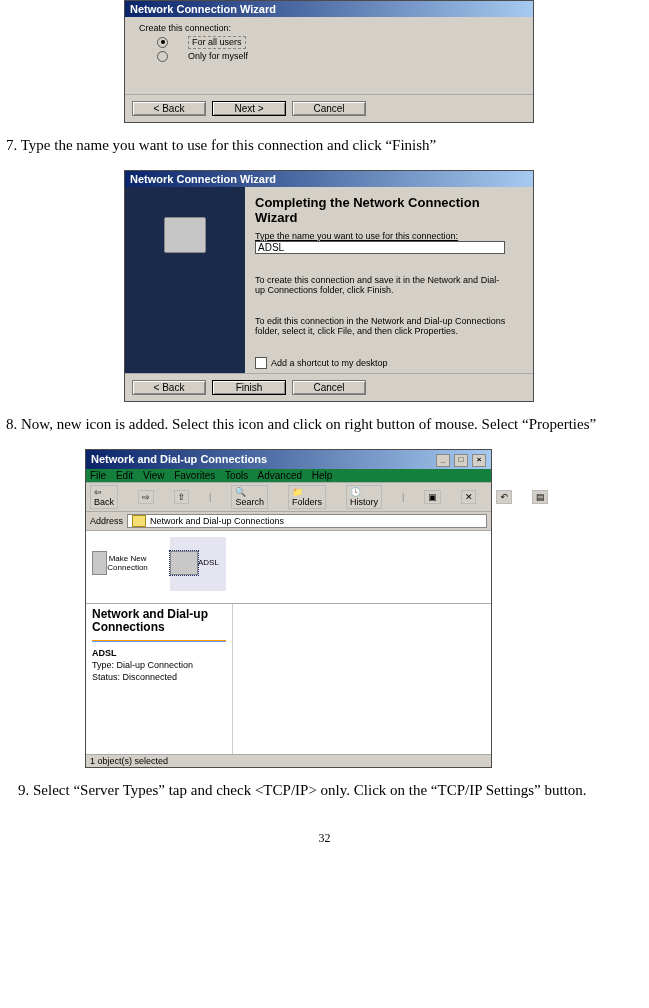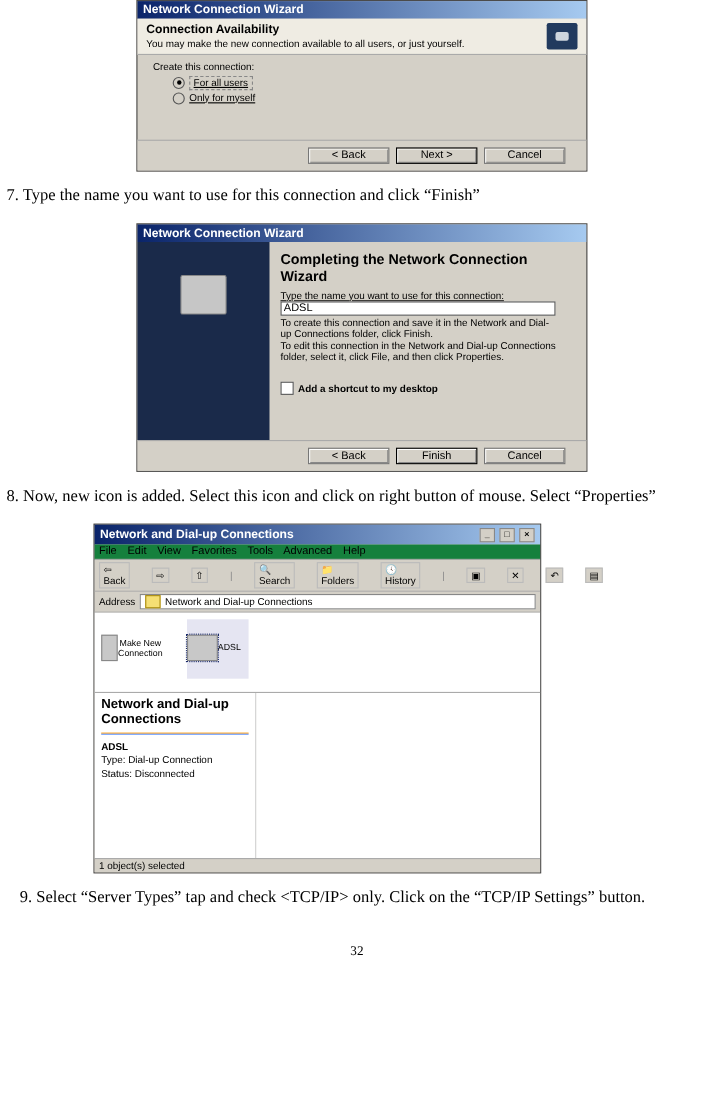--- a/index.html
+++ b/index.html
@@ -44,59 +44,59 @@
     padding:1px 6px;
     border:1px solid #777;
     background:#d4d0c7;
     box-shadow:1px 1px 0 #fff inset,-1px -1px 0 #888 inset;
     font-family:Tahoma,Arial,sans-serif;
     font-size:10px;
     text-align:center;
     margin:0 3px;
   }
   .bottom-bar{
-    display:flex;justify-content:flex-end;align-items:center;
-    padding:6px 16px;border-top:1px solid #aaa;background:#d4d0c7;
+    display:flex;align-items:center;
+    padding:6px 4px;border-top:1px solid #aaa;background:#d4d0c7;
   }
   
   .dlg1 { width:408px; margin-left:118px; }
   .dlg1 .hdr {
     background:#efece3;
     padding:4px 8px;
     display:flex;justify-content:space-between;align-items:center;
     border-bottom:1px solid #aaa;
   }
   .dlg1 .hdr .ht{font-weight:bold;font-size:11px;}
   .dlg1 .hdr .sub{font-size:9px;margin-top:2px;}
   .dlg1 .icon1{
     width:28px;height:24px;background:#223a5e;border-radius:2px;position:relative;display:flex;align-items:center;justify-content:center;
   }
   .dlg1 .icon1::after{content:"";width:12px;height:8px;background:#cfd6de;border-radius:2px;}
   .dlg1 .body{padding:6px 14px 30px 14px;font-size:9px;line-height:1.2;}
-  .dlg1 .opt{margin:2px 0 2px 18px;display:flex;align-items:center;gap:4px;text-decoration:underline;}
+  .dlg1 .opt{margin:2px 0 2px 18px;display:flex;align-items:center;gap:20px;}
   .radio{width:9px;height:9px;border:1px solid #555;border-radius:50%;display:inline-flex;align-items:center;justify-content:center;}
   .radio.sel::after{content:"";width:4px;height:4px;background:#000;border-radius:50%;}
   .fieldbox{border:1px dashed #888;padding:0 3px;}
 
   
   .dlg2{width:408px;margin-left:118px;}
   .dlg2 .body{display:flex;}
   .dlg2 .side{
     width:120px;min-height:180px;background:#1a2a4a;position:relative;
   }
   .dlg2 .side::after{
     content:"";position:absolute;left:50%;top:30px;transform:translateX(-50%);
     width:40px;height:34px;background:#c6c6c6;border:1px solid #888;border-radius:2px;
   }
   .dlg2 .content{flex:1;padding:8px 24px 4px 10px;}
   .dlg2 h3{margin:0 0 6px 0;font-size:13px;font-family:Tahoma,Arial,sans-serif;font-weight:bold;}
   .dlg2 .lbl{font-size:9px;text-decoration:underline;}
   .dlg2 input.txt{width:96%;font-size:10px;border:1px solid #555;background:#fff;padding:0 2px;font-family:Tahoma,Arial,sans-serif;}
-  .dlg2 p{font-size:9px;margin:1px 0;}
-  .chkrow{display:flex;align-items:center;gap:4px;font-size:9px;margin-top:18px;font-weight:bold;}
+  .dlg2 p{font-size:9px;margin:21px 0;}
+  .chkrow{display:flex;align-items:center;gap:4px;font-size:9px;margin-top:18px;}
   .chk{width:10px;height:10px;border:1px solid #555;background:#fff;}
 
   
   .win3{width:405px;margin-left:79px;}
   .menurow{background:#15803d;padding:1px 4px;font-size:10px;border-bottom:1px solid #aaa;}
   .menurow span{margin-right:7px;}
   .toolrow{background:#d4d0c7;padding:2px 4px;font-size:9px;border-bottom:1px solid #aaa;display:flex;align-items:center;gap:20px;}
   .tbtn{display:inline-block;padding:1px 3px;border:1px solid #bbb;background:#d4d0c7;font-size:9px;}
   .addr{display:flex;align-items:center;gap:4px;padding:2px 4px;border-bottom:1px solid #aaa;font-size:9px;background:#d4d0c7;}
   .addr .af{flex:1;background:#fff;border:1px solid #888;padding:0 4px;display:flex;align-items:center;gap:4px;}
@@ -119,27 +119,20 @@
 </style>
 </head>
 <body>
 
 <div class="page">
 
   <div class="dlg dlg1">
     <div class="titlebar">
       <span>Network Connection Wizard</span>
     </div>
-    <div class="hdr">
-      <div>
-        <div class="ht">Connection Availability</div>
-        <div class="sub">You may make the new connection available to all users, or just yourself.</div>
-      </div>
-      <div class="icon1"></div>
-    </div>
     <div class="body">
       <div>Create this connection:</div>
       <div class="opt">
         <span class="radio sel"></span>
         <span class="fieldbox">For all users</span>
       </div>
       <div class="opt">
         <span class="radio"></span>
         <span>Only for myself</span>
       </div>

